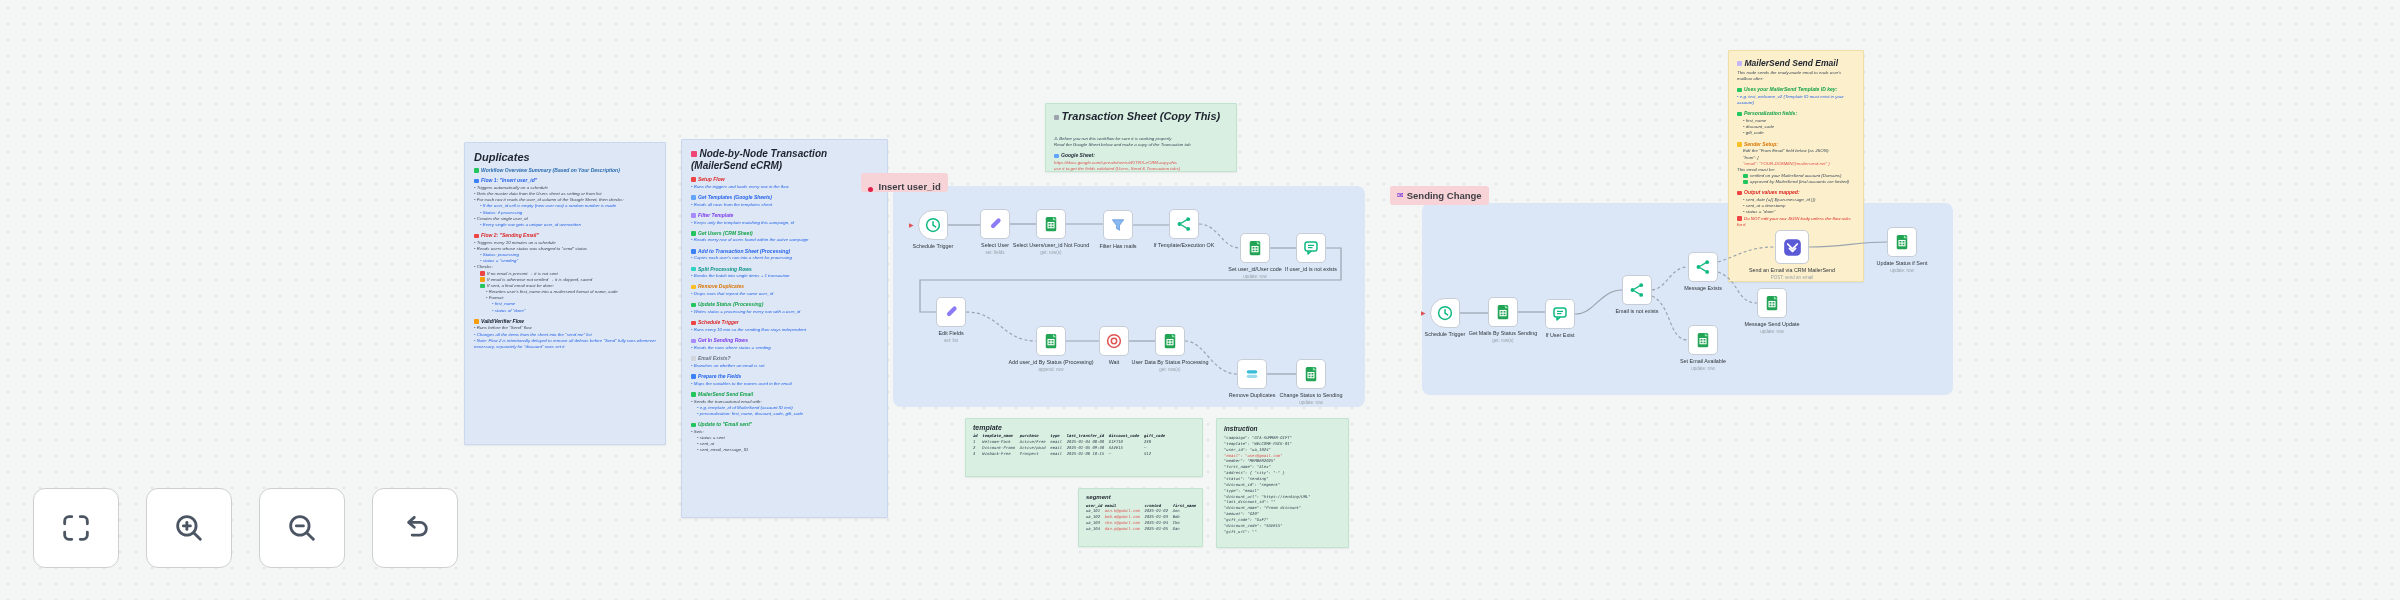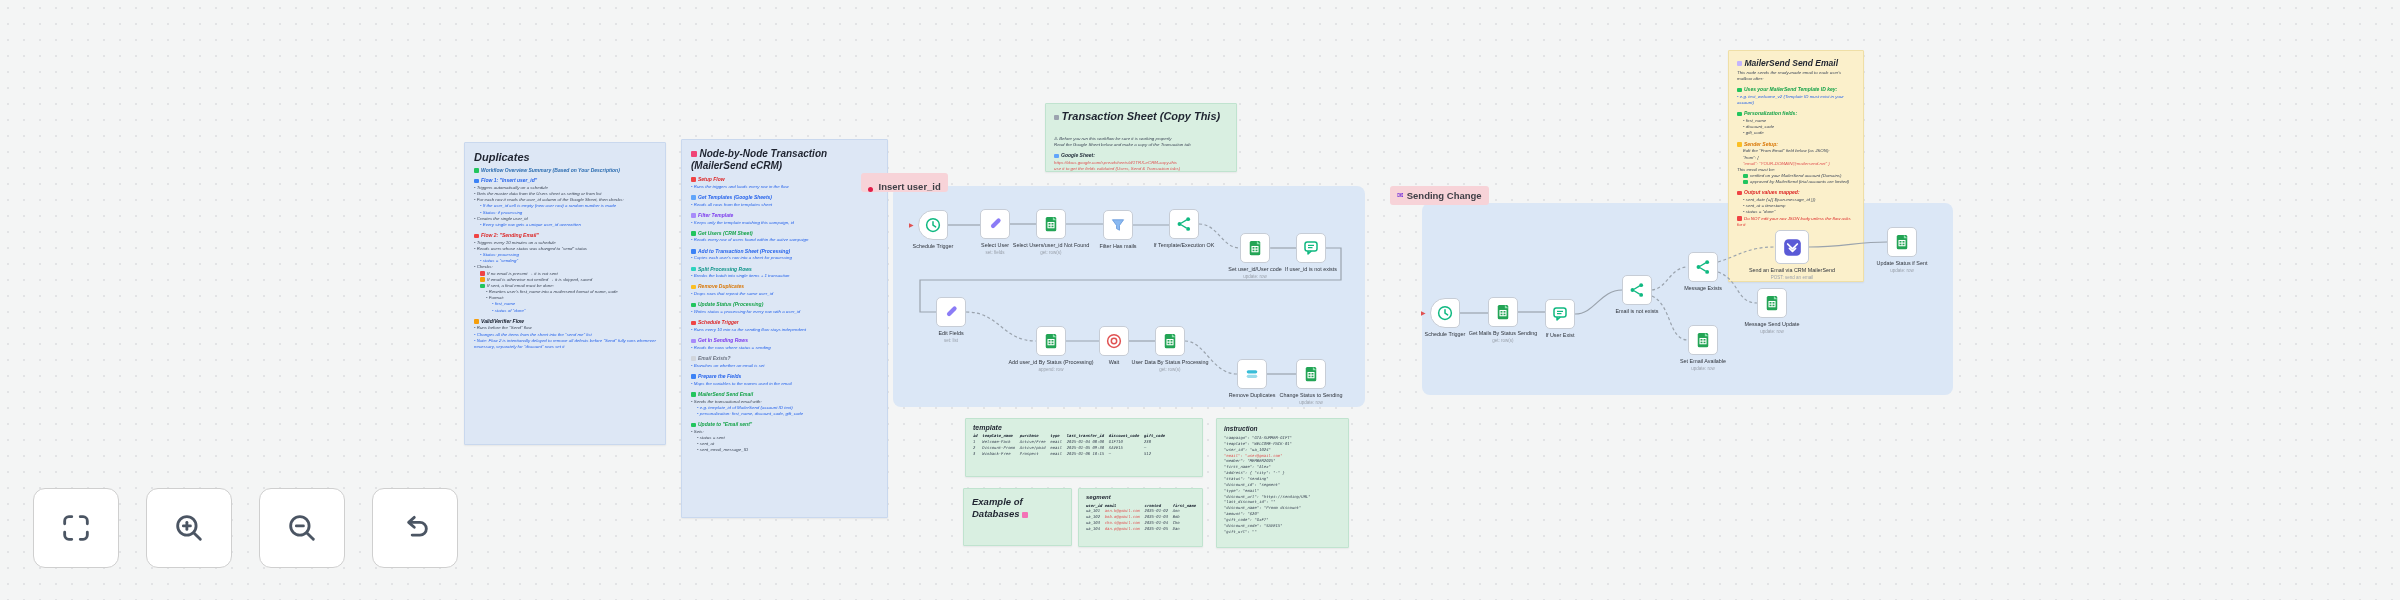--- a/index.html
+++ b/index.html
@@ -193,26 +193,20 @@
         <div class="mono-line">"discount_url": "https://sending/URL"</div>
         <div class="mono-line">"last_discount_id": ""</div>
         <div class="mono-line">"discount_name": "Promo discount"</div>
         <div class="mono-line">"amount": "$20"</div>
         <div class="mono-line">"gift_code": "GxF7"</div>
         <div class="mono-line">"discount_code": "SAVE15"</div>
         <div class="mono-line">"gift_url": ""</div>
       </div>
   </div>
 
-  <div class="note green notez2" style="left:963px;top:488px;width:109px;height:58px;padding:7px 8px;">
-    <div class="note-title" style="font-size:9.5px;line-height:1.3;">
-      <div>Example of</div>
-      <div><span>Databases</span> <span class="chip" style="background:#f472b6;width:6px;height:6px;"></span></div>
-    </div>
-  </div>
 
   <div class="note green notez2" style="left:1078px;top:488px;width:125px;height:59px;padding:5px 7px;">
     <div class="note-title" style="font-size:6px;margin-bottom:2.5px;">segment</div>
     <div id="segment-body" class="mono">
         <div class="mono-line th"><span>user_id </span><span>email            </span><span>created     </span><span>first_name</span></div>
         <div class="mono-line"><span>ua_101  </span><span class="red">ann.k@gmail.com  </span><span>2025-01-02  </span><span>Ann       </span></div>
         <div class="mono-line"><span>ua_102  </span><span class="red">bob.m@gmail.com  </span><span>2025-01-03  </span><span>Bob       </span></div>
         <div class="mono-line"><span>ua_103  </span><span class="red">cho.s@gmail.com  </span><span>2025-01-04  </span><span>Cho       </span></div>
         <div class="mono-line"><span>ua_104  </span><span class="red">dan.p@gmail.com  </span><span>2025-01-05  </span><span>Dan       </span></div>
       </div>

